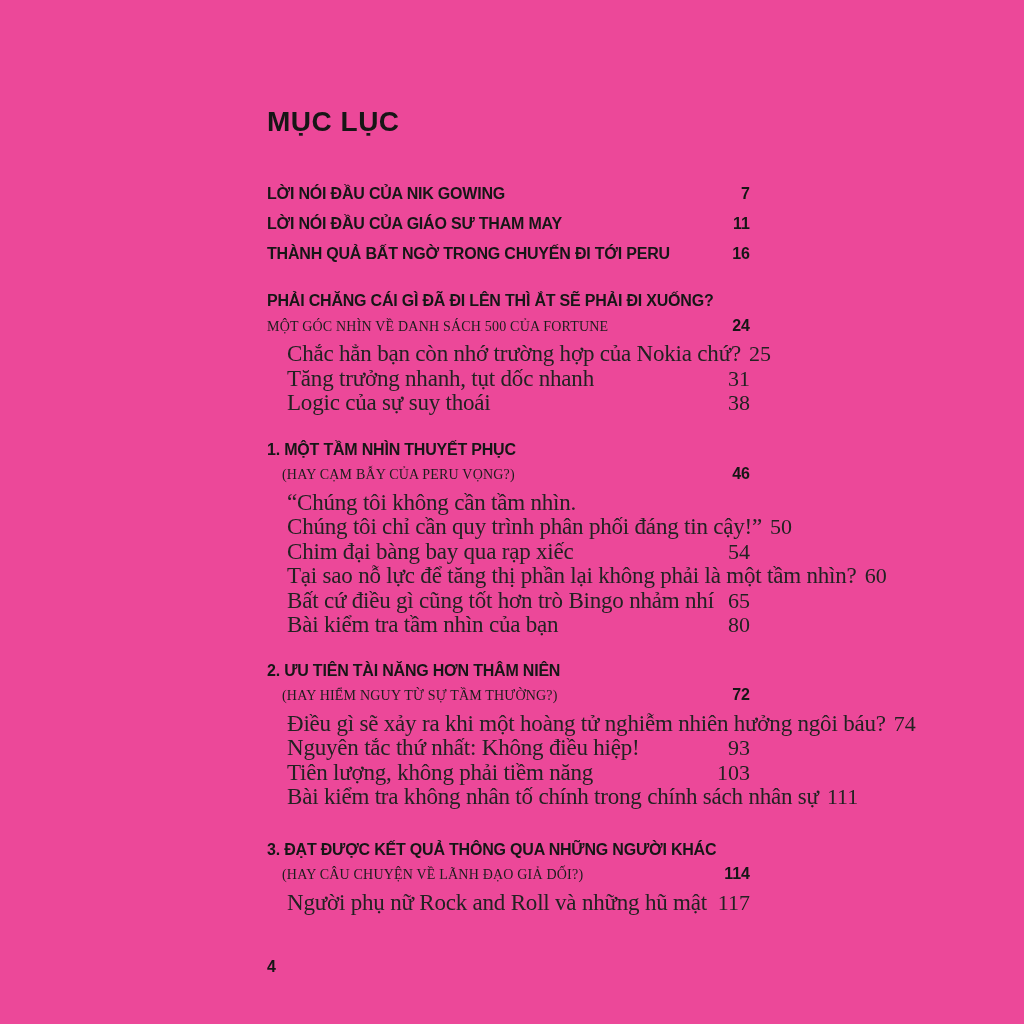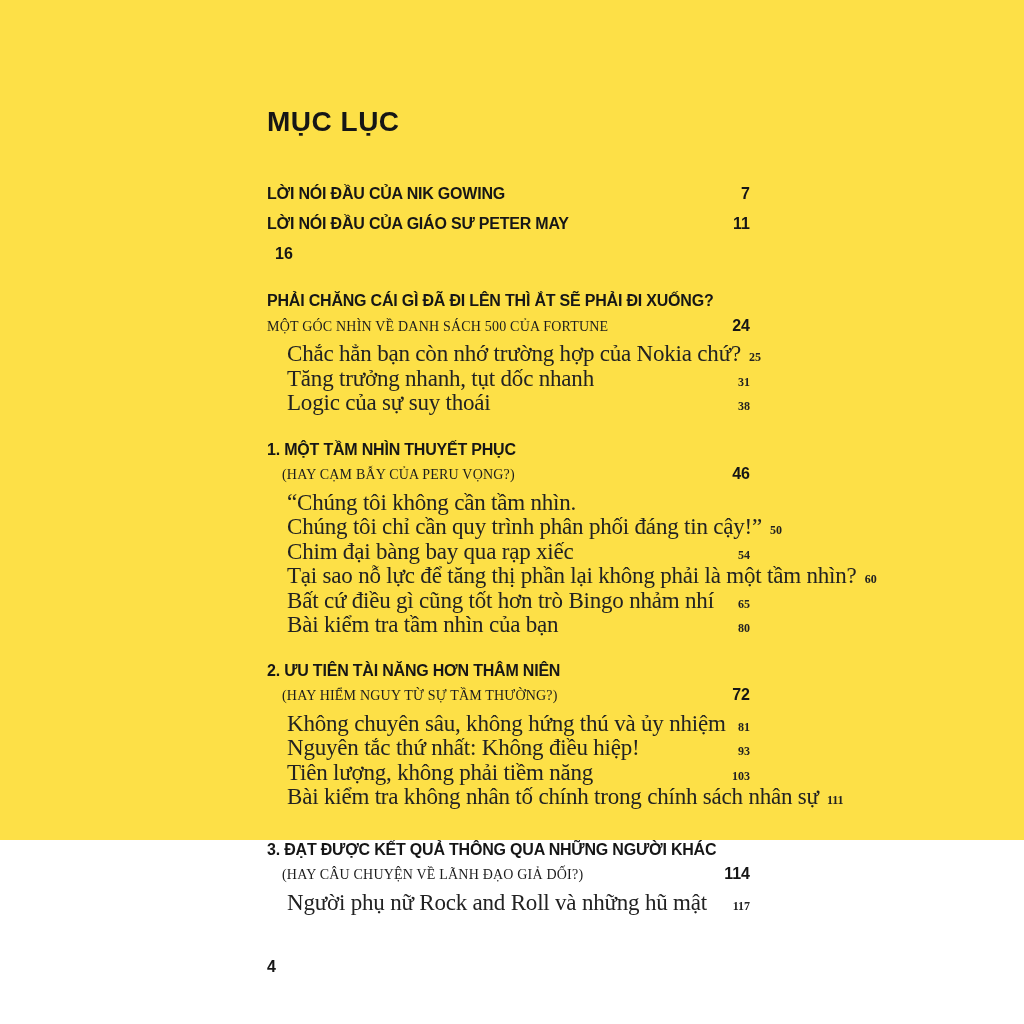--- a/index.html
+++ b/index.html
@@ -3,21 +3,21 @@
 <meta charset="utf-8">
 <style>
   html,body{margin:0;padding:0;}
   body{
     width:1024px;height:1024px;
     background:#ffffff;
     color:#1a1a1a;
     font-family:"Liberation Sans",sans-serif;
     overflow:hidden;
   }
-  .page{position:relative;width:1024px;height:840px;background:#fde047;}
+  .page{position:relative;width:1024px;height:1024px;background:#ec4899;}
   .content{position:absolute;left:267px;top:106px;width:483px;}
   .title{
     font-family:"Liberation Sans",sans-serif;
     font-weight:700;
     font-size:28px;
     letter-spacing:0.5px;
     margin:0 0 47px 0;
     color:#161616;
   }
   .sec{margin-top:25px;}
@@ -52,21 +52,21 @@
     font-family:"Liberation Sans",sans-serif;
     font-weight:700;font-size:16px;color:#161616;
   }
   
   .serif .lbl{
     font-family:"Liberation Serif","DejaVu Serif",serif;
     font-weight:400;font-size:23px;letter-spacing:-0.2px;color:#222222;
   }
   .serif .num{
     font-family:"Liberation Serif","DejaVu Serif",serif;
-    font-weight:700;font-size:12px;color:#222222;
+    font-weight:400;font-size:22px;color:#222222;
   }
   .caps.i1{padding-left:15px;}
   .serif.i1{padding-left:20px;}
   .pagenum{
     position:absolute;left:267px;top:958px;
     font-family:"Liberation Sans",sans-serif;
     font-weight:700;font-size:16px;color:#161616;
   }
 </style>
 </head>
@@ -75,24 +75,25 @@
 <div class="page">
   <div class="content">
     <h1 class="title">MỤC LỤC</h1>
     <div>
         <div class="sec wide">
           <div class="row sans">
             <span class="lbl">LỜI NÓI ĐẦU CỦA NIK GOWING</span>
             <span class="num">7</span>
           </div>
           <div class="row sans">
-            <span class="lbl">LỜI NÓI ĐẦU CỦA GIÁO SƯ PETER MAY</span>
+            <span class="lbl">LỜI NÓI ĐẦU CỦA GIÁO SƯ THAM MAY</span>
             <span class="num">11</span>
           </div>
           <div class="row sans">
+            <span class="lbl">THÀNH QUẢ BẤT NGỜ TRONG CHUYẾN ĐI TỚI PERU</span>
             <span class="num">16</span>
           </div>
         </div>
         <div class="sec">
           <div class="row sans">
             <span class="lbl">PHẢI CHĂNG CÁI GÌ ĐÃ ĐI LÊN THÌ ẮT SẼ PHẢI ĐI XUỐNG?</span>
           </div>
           <div class="row caps">
             <span class="lbl">MỘT GÓC NHÌN VỀ DANH SÁCH 500 CỦA FORTUNE</span>
             <span class="num">24</span>
@@ -144,22 +145,22 @@
         </div>
         <div class="sec">
           <div class="row sans">
             <span class="lbl">2. ƯU TIÊN TÀI NĂNG HƠN THÂM NIÊN</span>
           </div>
           <div class="row caps i1">
             <span class="lbl">(HAY HIỂM NGUY TỪ SỰ TẦM THƯỜNG?)</span>
             <span class="num">72</span>
           </div>
           <div class="row serif i1">
-            <span class="lbl">Không chuyên sâu, không hứng thú và ủy nhiệm</span>
-            <span class="num">81</span>
+            <span class="lbl">Điều gì sẽ xảy ra khi một hoàng tử nghiễm nhiên hưởng ngôi báu?</span>
+            <span class="num">74</span>
           </div>
           <div class="row serif i1">
             <span class="lbl">Nguyên tắc thứ nhất: Không điều hiệp!</span>
             <span class="num">93</span>
           </div>
           <div class="row serif i1">
             <span class="lbl">Tiên lượng, không phải tiềm năng</span>
             <span class="num">103</span>
           </div>
           <div class="row serif i1">

